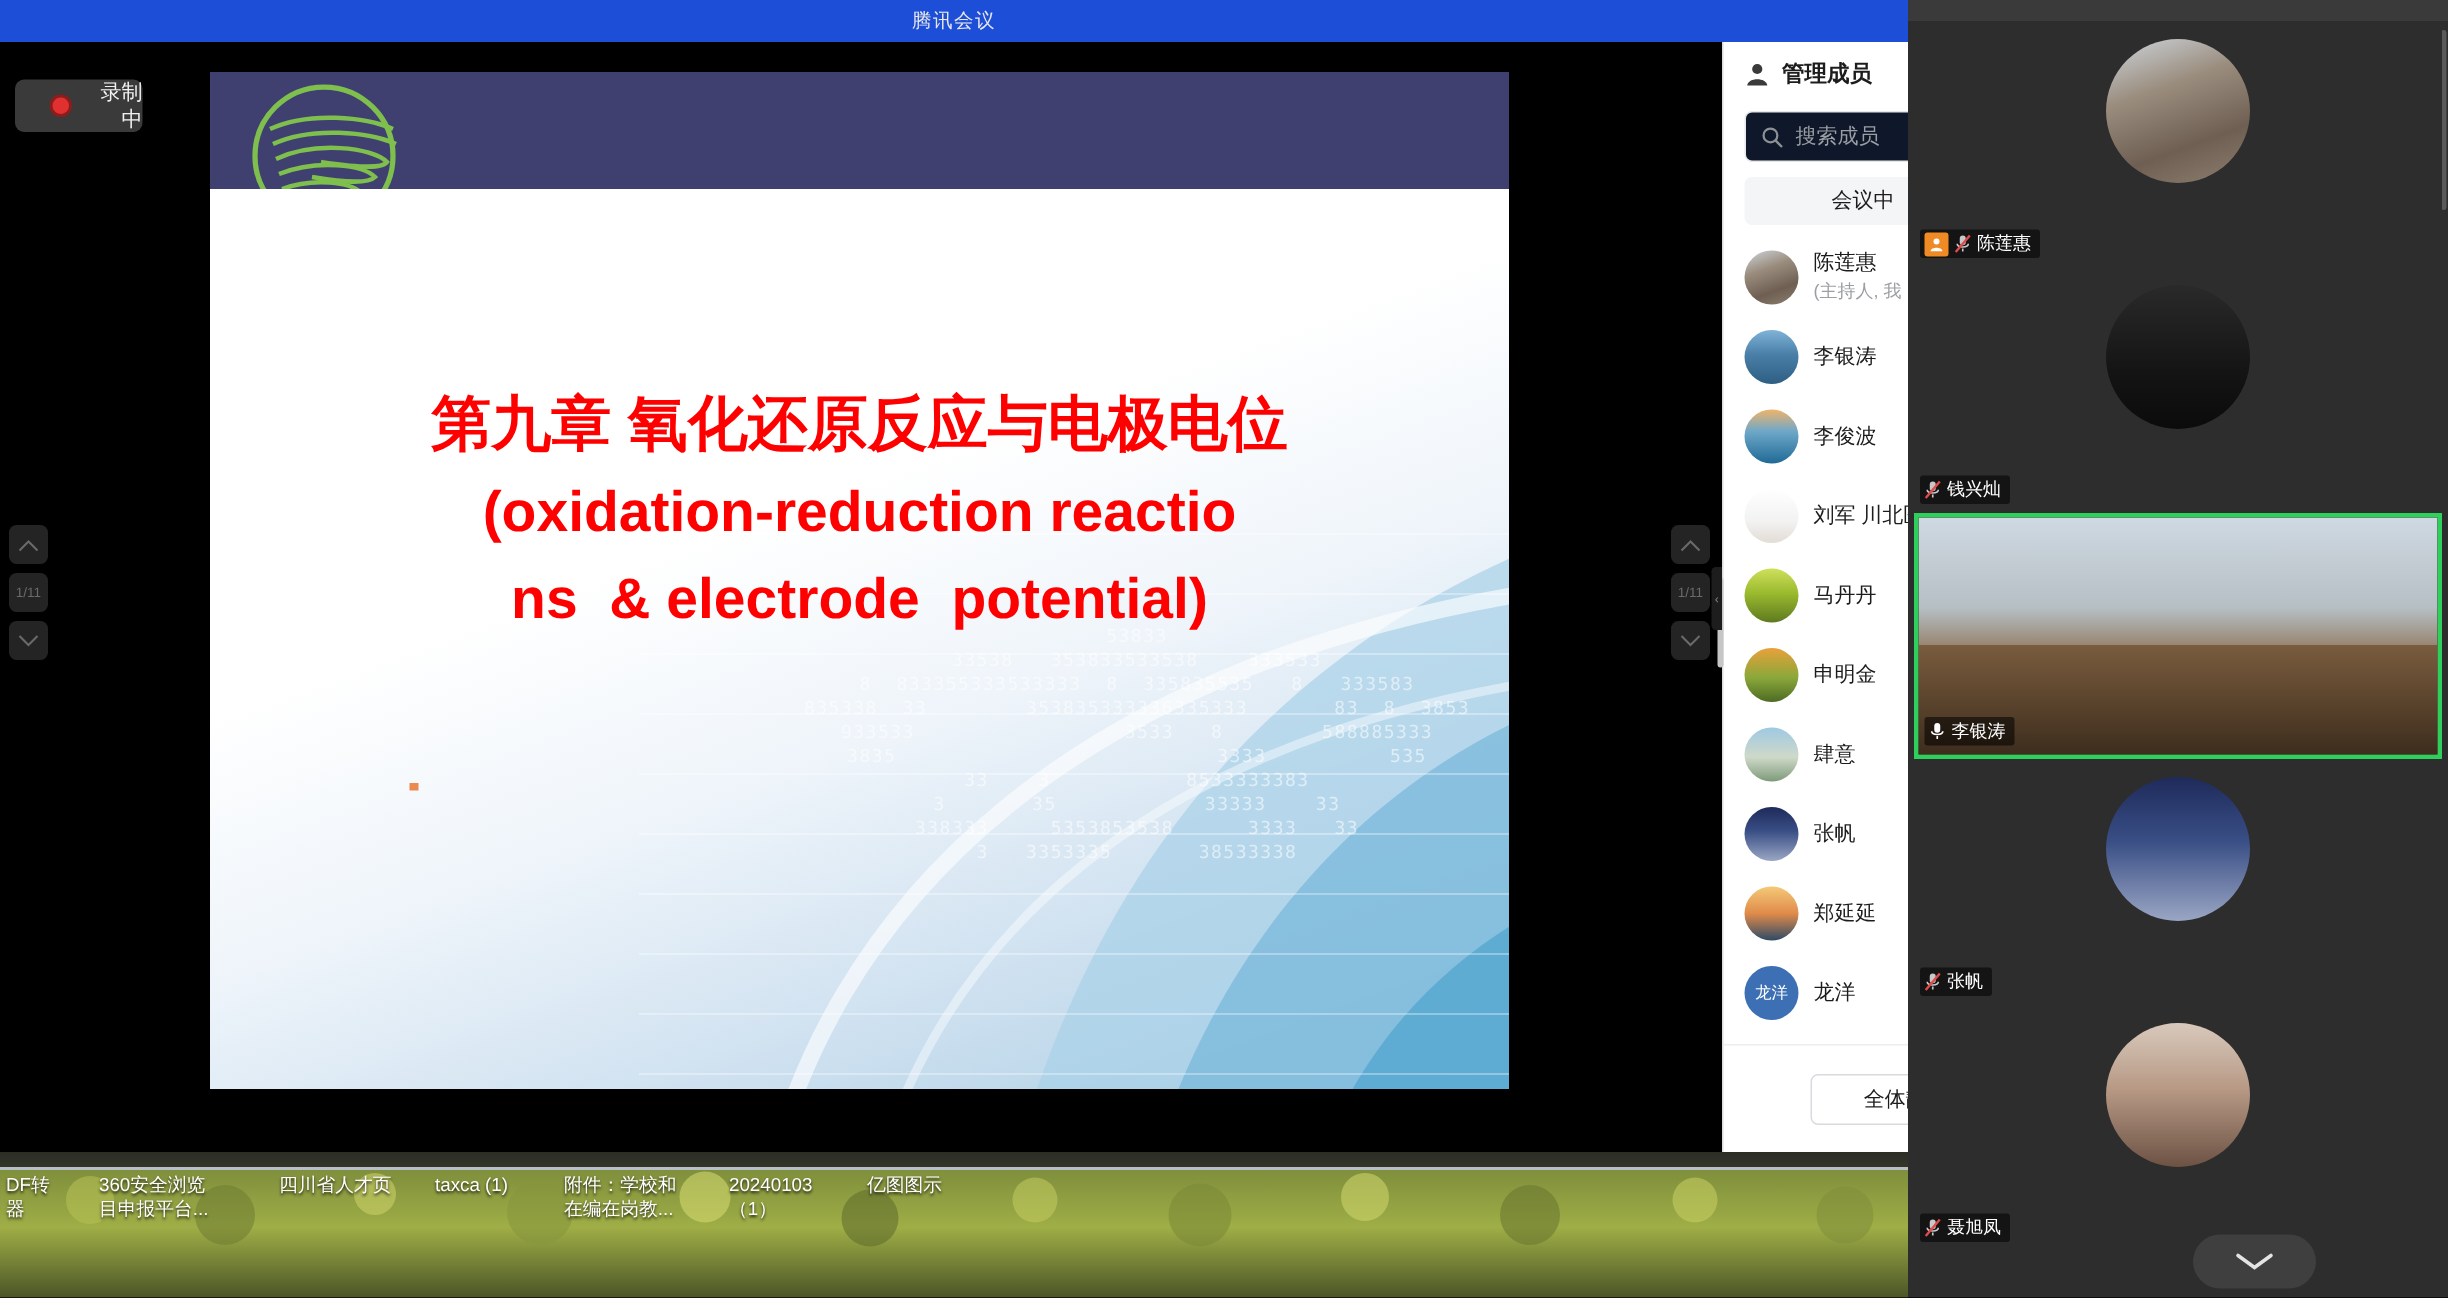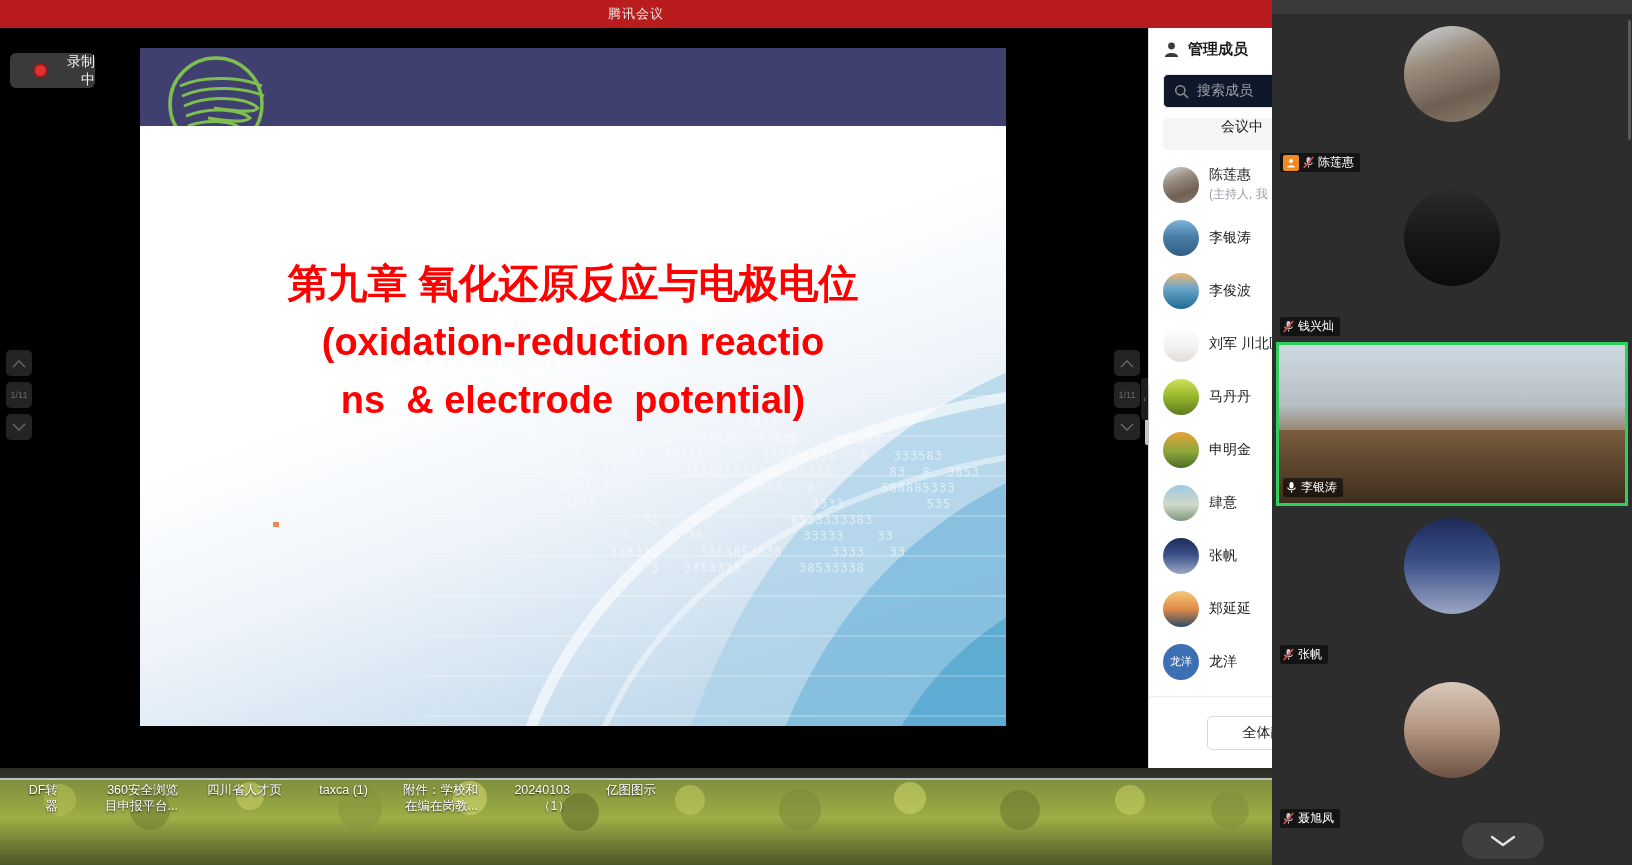--- a/index.html
+++ b/index.html
@@ -5,21 +5,21 @@
   * { margin:0; padding:0; box-sizing:border-box; }
   html,body { width:1632px; height:865px; overflow:hidden; background:#000; }
   body { font-family:"Liberation Sans","DejaVu Sans",sans-serif; }
 
   .root { position:relative; width:1632px; height:865px; }
 
   
   .meeting-window { position:absolute; left:0; top:0; width:1272px; height:865px; background:#000; }
   .title-bar {
     position:absolute; left:0; top:0; width:1272px; height:28px;
-    background:#b91c1c; color:#e8e8e8; font-size:13px;
+    background:#1d4ed8; color:#e8e8e8; font-size:13px;
     display:flex; align-items:center; justify-content:center;
   }
   .title-bar .t { letter-spacing:1px; }
 
   .stage { position:absolute; left:0; top:28px; width:1272px; height:740px; background:#000; }
 
   
   .rec-badge {
     position:absolute; left:10px; top:53px; width:85px; height:35px;
     background:#3a3a3a; border-radius:6px; display:flex; align-items:center;
@@ -78,21 +78,21 @@
     height:42px; display:flex; align-items:center; gap:8px; padding:0 0 0 14px;
     font-size:15px; color:#1c1c1c; font-weight:600;
   }
   .mp-search {
     margin:4px 12px 0 14px; height:34px; background:#0f172a; border:1px solid #e6e7ea;
     border-radius:5px; display:flex; align-items:center; gap:8px; padding:0 10px;
     color:#9b9ea3; font-size:14px;
   }
   .mp-tabs {
     margin:10px 12px 0 14px; height:32px; background:#f4f5f7; border-radius:5px;
-    display:flex; justify-content:center; font-size:14px; color:#1c1c1c;
+    display:flex; align-items:center; justify-content:center; font-size:14px; color:#1c1c1c;
   }
   .mp-list { margin-top:8px; height:522px; overflow:hidden; position:relative; }
   .mp-row { height:53px; display:flex; align-items:center; padding-left:14px; gap:10px; }
   .avatar { width:36px; height:36px; border-radius:50%; flex:none; overflow:hidden; position:relative; }
   .mp-name { font-size:14px; color:#1c1c1c; white-space:nowrap; }
   .mp-sub { font-size:12px; color:#9b9ea3; white-space:nowrap; margin-top:2px; }
   .mp-namewrap { display:flex; flex-direction:column; justify-content:center; }
   .mp-footer {
     position:absolute; left:0; bottom:0; width:185px; height:72px;
     border-top:1px solid #ededed; display:flex; align-items:center; justify-content:center;
@@ -140,21 +140,21 @@
 
   
   .taskbar {
     position:absolute; left:0; top:768px; width:1272px; height:97px;
     background:linear-gradient(180deg,#2c2e26 0%,#3b4029 26%,#5d6a33 52%,#7b8b3c 72%,#4e5a2c 100%);
     overflow:hidden;
   }
   .tb-hairline { position:absolute; left:0; top:10px; width:1272px; height:2px; background:#cfd8e4; opacity:.85; }
   .tb-items { position:absolute; left:0; top:14px; width:1272px; display:flex; }
   .tb-item {
-    color:#ffffff; font-size:12.5px; line-height:16px; text-align:right;
+    color:#ffffff; font-size:12.5px; line-height:16px; text-align:left;
     text-shadow:0 1px 2px rgba(0,0,0,.85); padding:0 4px; white-space:pre-line;
   }
   .tb-foliage { position:absolute; left:0; top:12px; width:1272px; height:85px; }
 </style>
 </head>
 <body>
 
 <div class="root">
 
   <div class="meeting-window">

